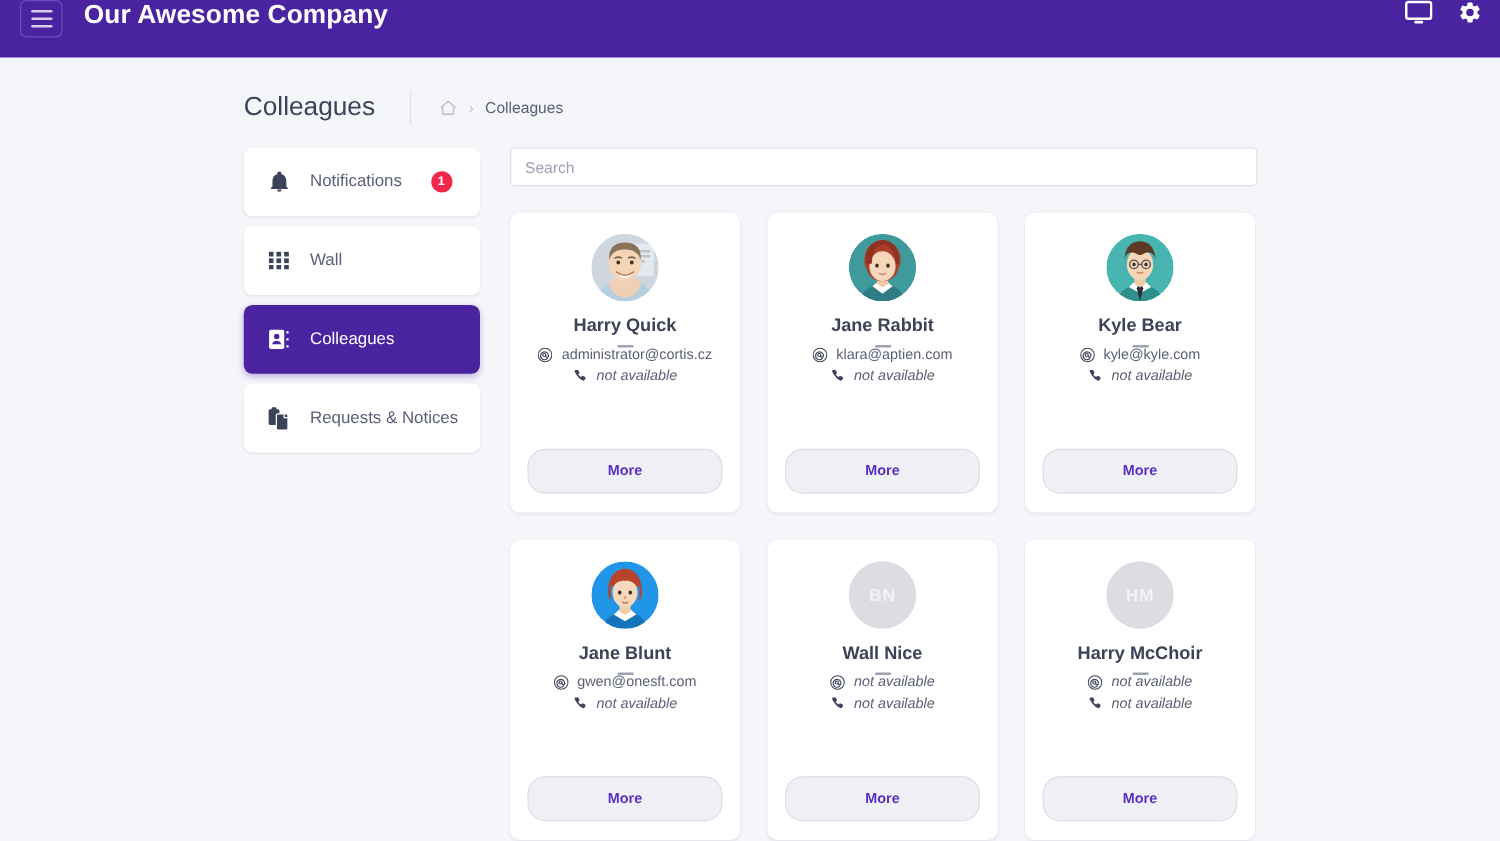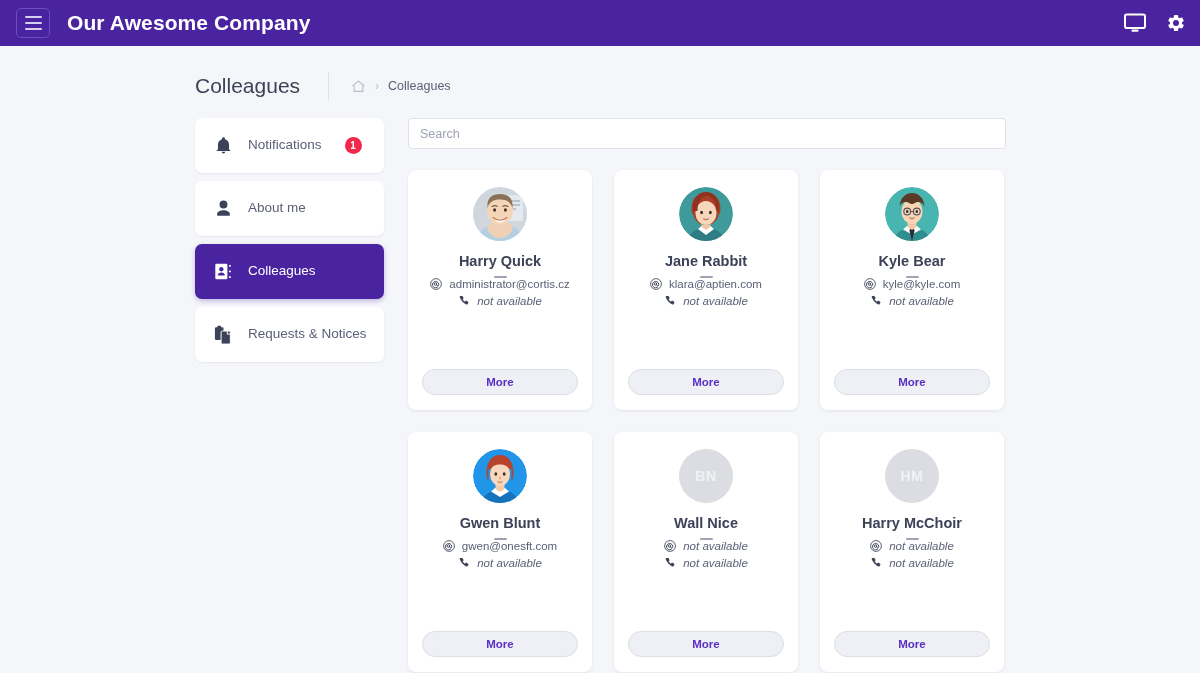--- a/index.html
+++ b/index.html
@@ -15,21 +15,21 @@
     background: #f5f6fa;
     color: #3d4255;
     -webkit-font-smoothing: antialiased;
   }
 
   
   .topbar {
     height: 46px;
     background: #4a23a0;
     display: flex;
-    align-items: center;
+    align-items: flex-start;
     padding: 0 14px 0 16px;
     position: relative;
   }
 
   .hamburger {
     width: 34px;
     height: 30px;
     border: 1px solid #6d4cbb;
     border-radius: 5px;
     display: flex;
@@ -290,21 +290,21 @@
     align-items: center;
     justify-content: center;
     color: #3c4257;
   }
   .contact-value { white-space: nowrap; }
   .contact-value.na { font-style: italic; color: #5b6076; }
 
   .more-btn {
     margin-top: auto;
     width: 100%;
-    height: 26px;
+    height: 36px;
     border-radius: 14px;
     border: 1px solid #dcdee8;
     background: #eef0f6;
     color: #5a2fc4;
     font-size: 11.5px;
     font-weight: 700;
     font-family: "Liberation Sans", sans-serif;
     cursor: pointer;
   }
 
@@ -360,30 +360,38 @@
     <div class="nav-item">
       <span class="nav-icon">
         <svg width="19" height="19" viewBox="0 0 24 24">
             <path fill="currentColor" d="M12 22a2.2 2.2 0 0 0 2.2-2.2H9.8A2.2 2.2 0 0 0 12 22zm7-5.3V11c0-3.3-1.9-5.9-4.8-6.6v-.7a2.2 2.2 0 1 0-4.4 0v.7C6.9 5.1 5 7.7 5 11v5.7l-1.6 1.6v.8h17.2v-.8L19 16.7z"></path>
           </svg>
       </span>
       <span class="nav-label">Notifications</span>
       <span class="badge">1</span>
     </div>
 
-
-
     <div class="nav-item">
       <span class="nav-icon">
-        <svg width="19" height="19" viewBox="0 0 24 24">
-            <path fill="currentColor" d="M12 12a5 5 0 1 0 0-10 5 5 0 0 0 0 10zm0 2.2c-3.6 0-8 1.8-8 4.2V21h16v-2.6c0-2.4-4.4-4.2-8-4.2z"></path>
-          </svg>
+        <svg width="17" height="15" viewBox="0 0 18 15">
+          <rect x="0" y="0" width="4" height="4" fill="currentColor"></rect>
+          <rect x="6.5" y="0" width="4" height="4" fill="currentColor"></rect>
+          <rect x="13" y="0" width="4" height="4" fill="currentColor"></rect>
+          <rect x="0" y="5.6" width="4" height="4" fill="currentColor"></rect>
+          <rect x="6.5" y="5.6" width="4" height="4" fill="currentColor"></rect>
+          <rect x="13" y="5.6" width="4" height="4" fill="currentColor"></rect>
+          <rect x="0" y="11.2" width="4" height="3.6" fill="currentColor"></rect>
+          <rect x="6.5" y="11.2" width="4" height="3.6" fill="currentColor"></rect>
+          <rect x="13" y="11.2" width="4" height="3.6" fill="currentColor"></rect>
+        </svg>
       </span>
-      <span class="nav-label">About me</span>
+      <span class="nav-label">Wall</span>
     </div>
+
+
 
     <div class="nav-item active">
       <span class="nav-icon">
         <svg width="19" height="19" viewBox="0 0 22 22">
           <rect x="1.5" y="2" width="14" height="18" rx="1.6" fill="currentColor"></rect>
           <circle cx="8.5" cy="8.4" r="2.5" fill="#4a23a0"></circle>
           <path d="M4.4 15.6c0-2.1 2-3.3 4.1-3.3s4.1 1.2 4.1 3.3z" fill="#4a23a0"></path>
           <rect x="17.4" y="3.4" width="2.1" height="2.1" rx="0.5" fill="currentColor"></rect>
           <rect x="17.4" y="9.9" width="2.1" height="2.1" rx="0.5" fill="currentColor"></rect>
           <rect x="17.4" y="16.4" width="2.1" height="2.1" rx="0.5" fill="currentColor"></rect>
@@ -547,21 +555,21 @@
             <path d="M22.5 33.5h9v6.5l-4.5 3-4.5-3z" fill="#f2cba8"></path>
             <path d="M13.5 24c0-12 6-18 13.5-18s13.5 6 13.5 18c0 4-1 7-2 7.5V20H15.5v11.5c-1-.5-2-3.5-2-7.5z" fill="#b8432c"></path>
             <ellipse cx="27" cy="25" rx="10" ry="12" fill="#f8d8bc"></ellipse>
             <path d="M17 21c0-7 4.5-10.5 10-10.5S37 14 37 21c-2-4-5.5-5.5-10-5.5S19 17 17 21z" fill="#b8432c"></path>
             <ellipse cx="22.8" cy="25" rx="1.4" ry="1.7" fill="#3a2c24"></ellipse>
             <ellipse cx="31.2" cy="25" rx="1.4" ry="1.7" fill="#3a2c24"></ellipse>
             <ellipse cx="27" cy="29" rx="1" ry="1.6" fill="#e0a886"></ellipse>
             <path d="M25 32.8q2 1.3 4 0" stroke="#c37a5e" stroke-width="1.2" fill="none" stroke-linecap="round"></path>
           </svg>
         </div>
-        <div class="c-name">Gwen Blunt</div>
+        <div class="c-name">Jane Blunt</div>
         <div class="c-dash"></div>
         <div class="contacts">
           <div class="contact-row">
             <span class="c-icon">
               <svg width="12" height="12" viewBox="0 0 16 16">
                   <path fill="none" stroke="currentColor" stroke-width="1.25" d="M10.9 11.3A4.2 4.2 0 1 1 11.6 8v1a1.4 1.4 0 0 1-2.8 0V8a1.6 1.6 0 1 0-1.6 1.6 1.6 1.6 0 0 0 1.6-1.6"></path>
                   <circle cx="8" cy="8" r="7.2" fill="none" stroke="currentColor" stroke-width="1.1"></circle>
                 </svg>
             </span>
             <span class="contact-value">gwen@onesft.com</span>

